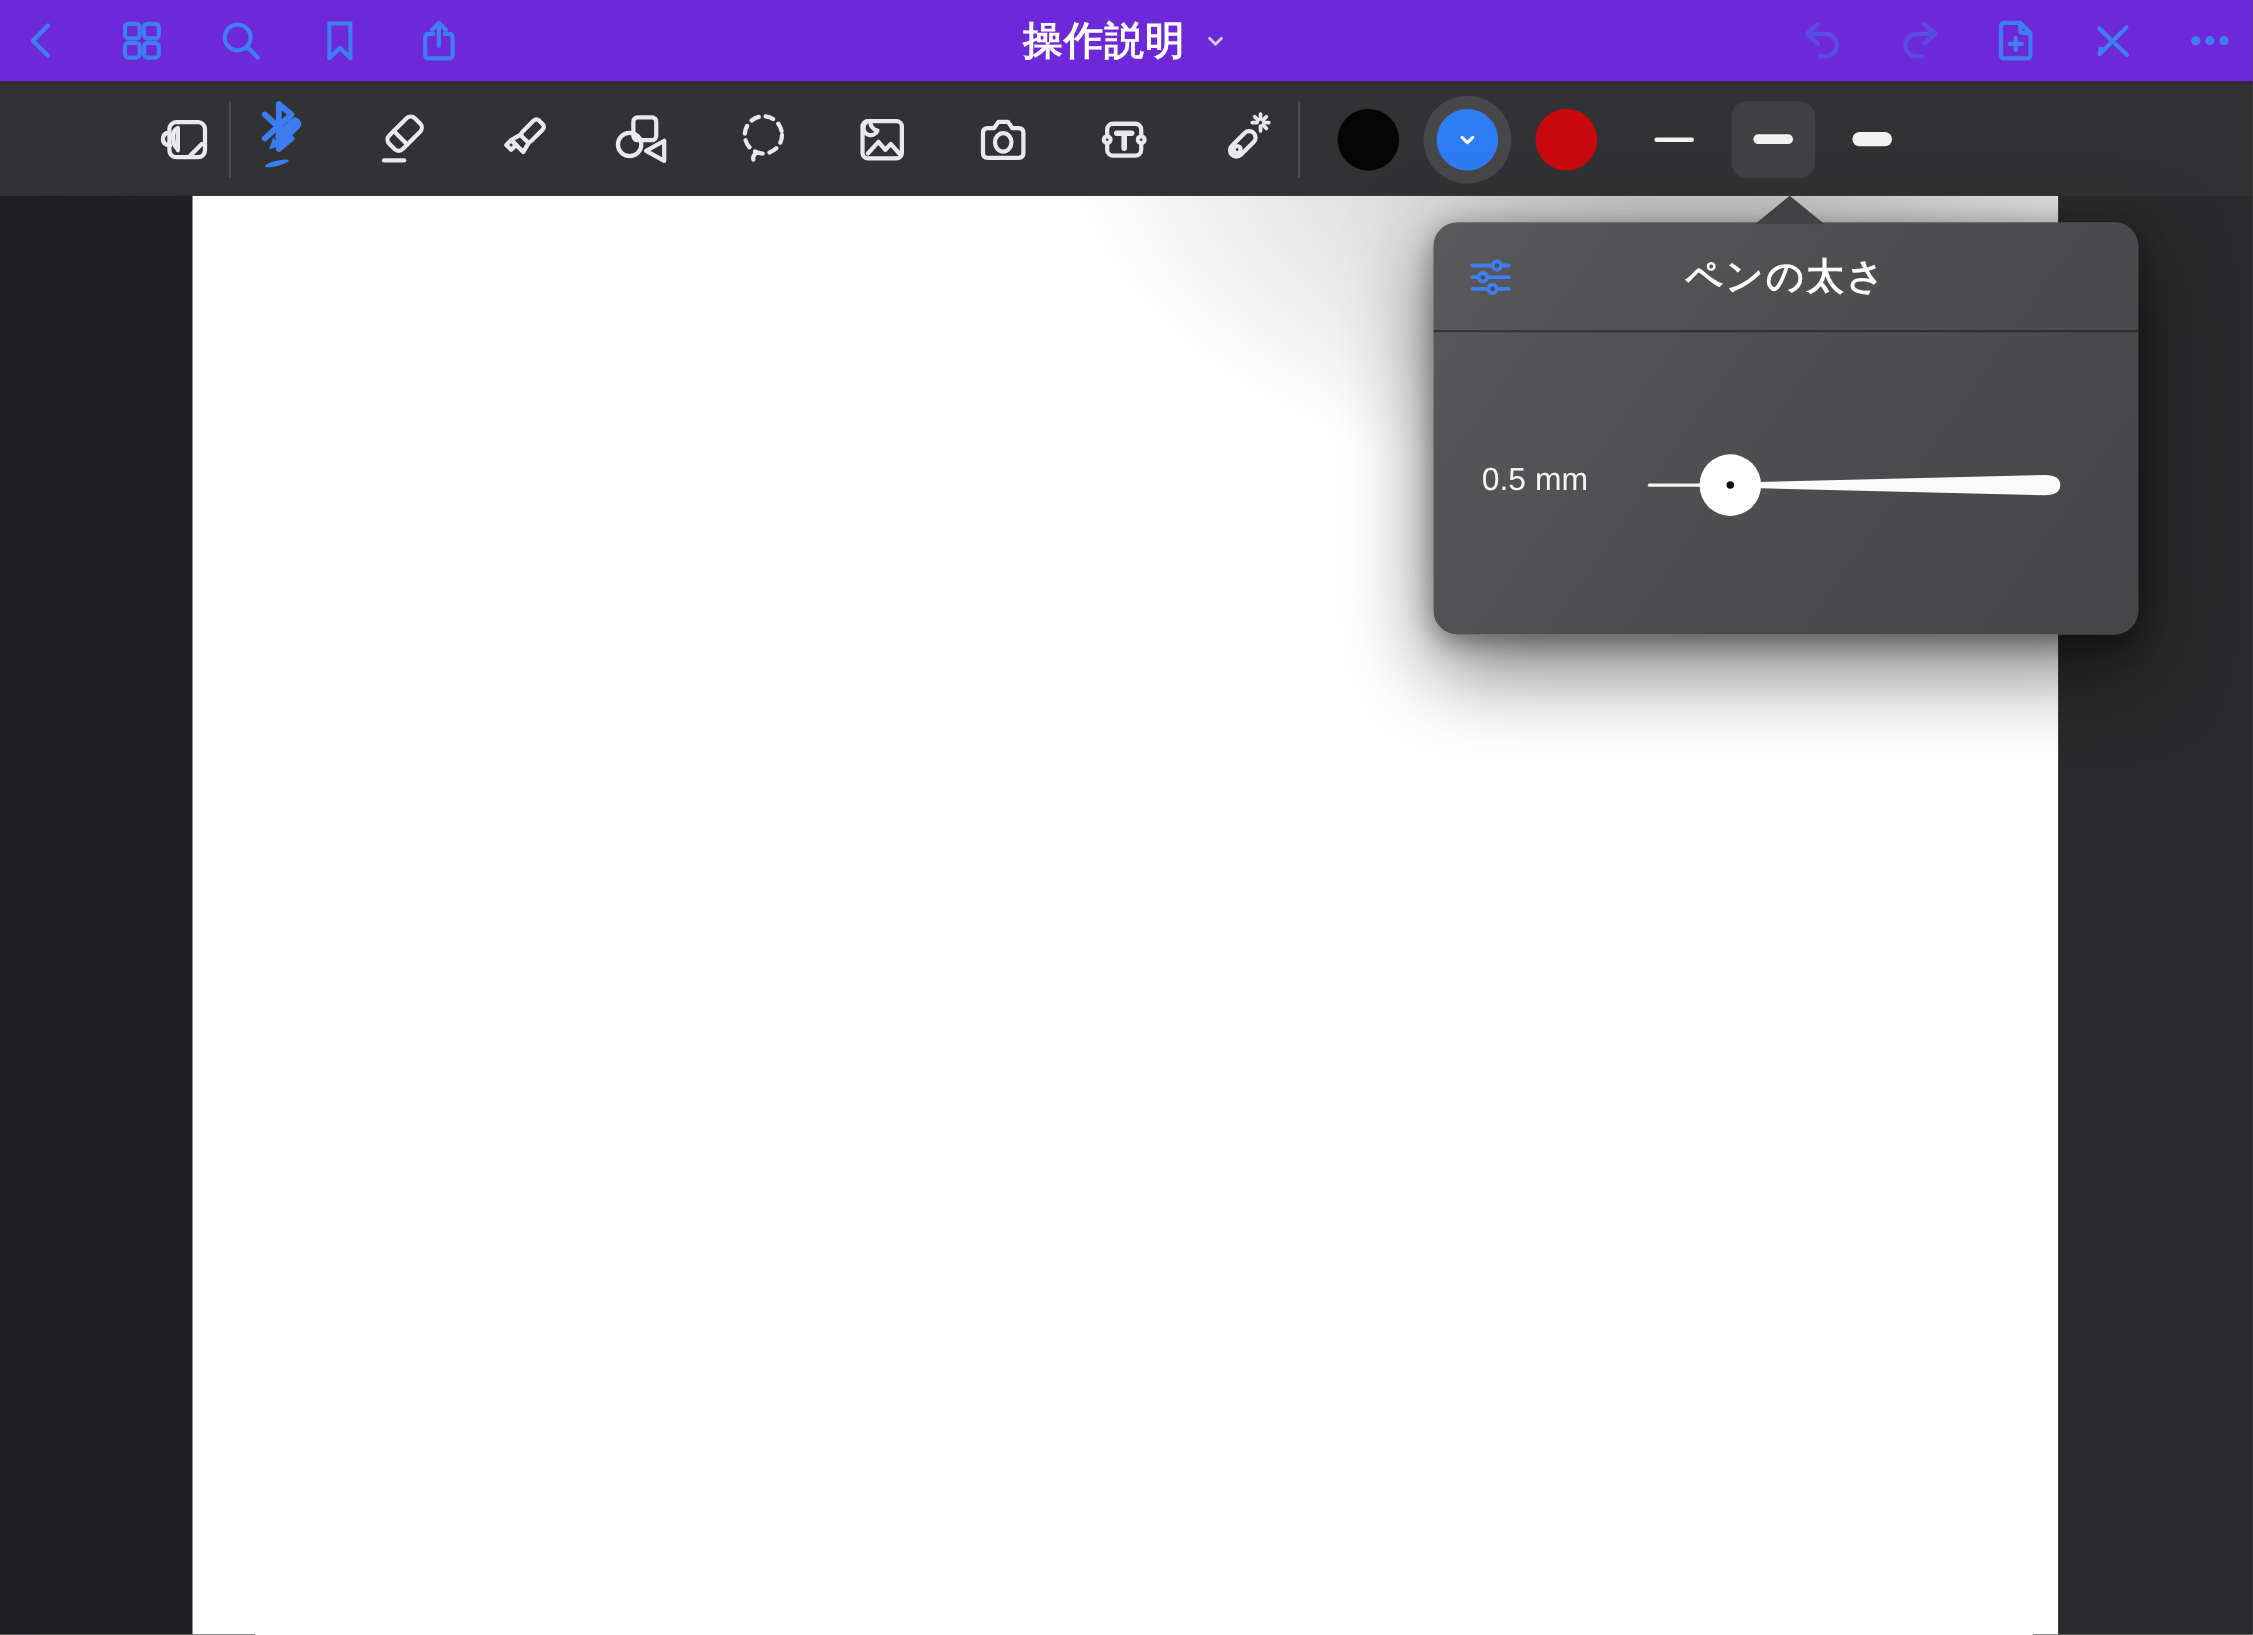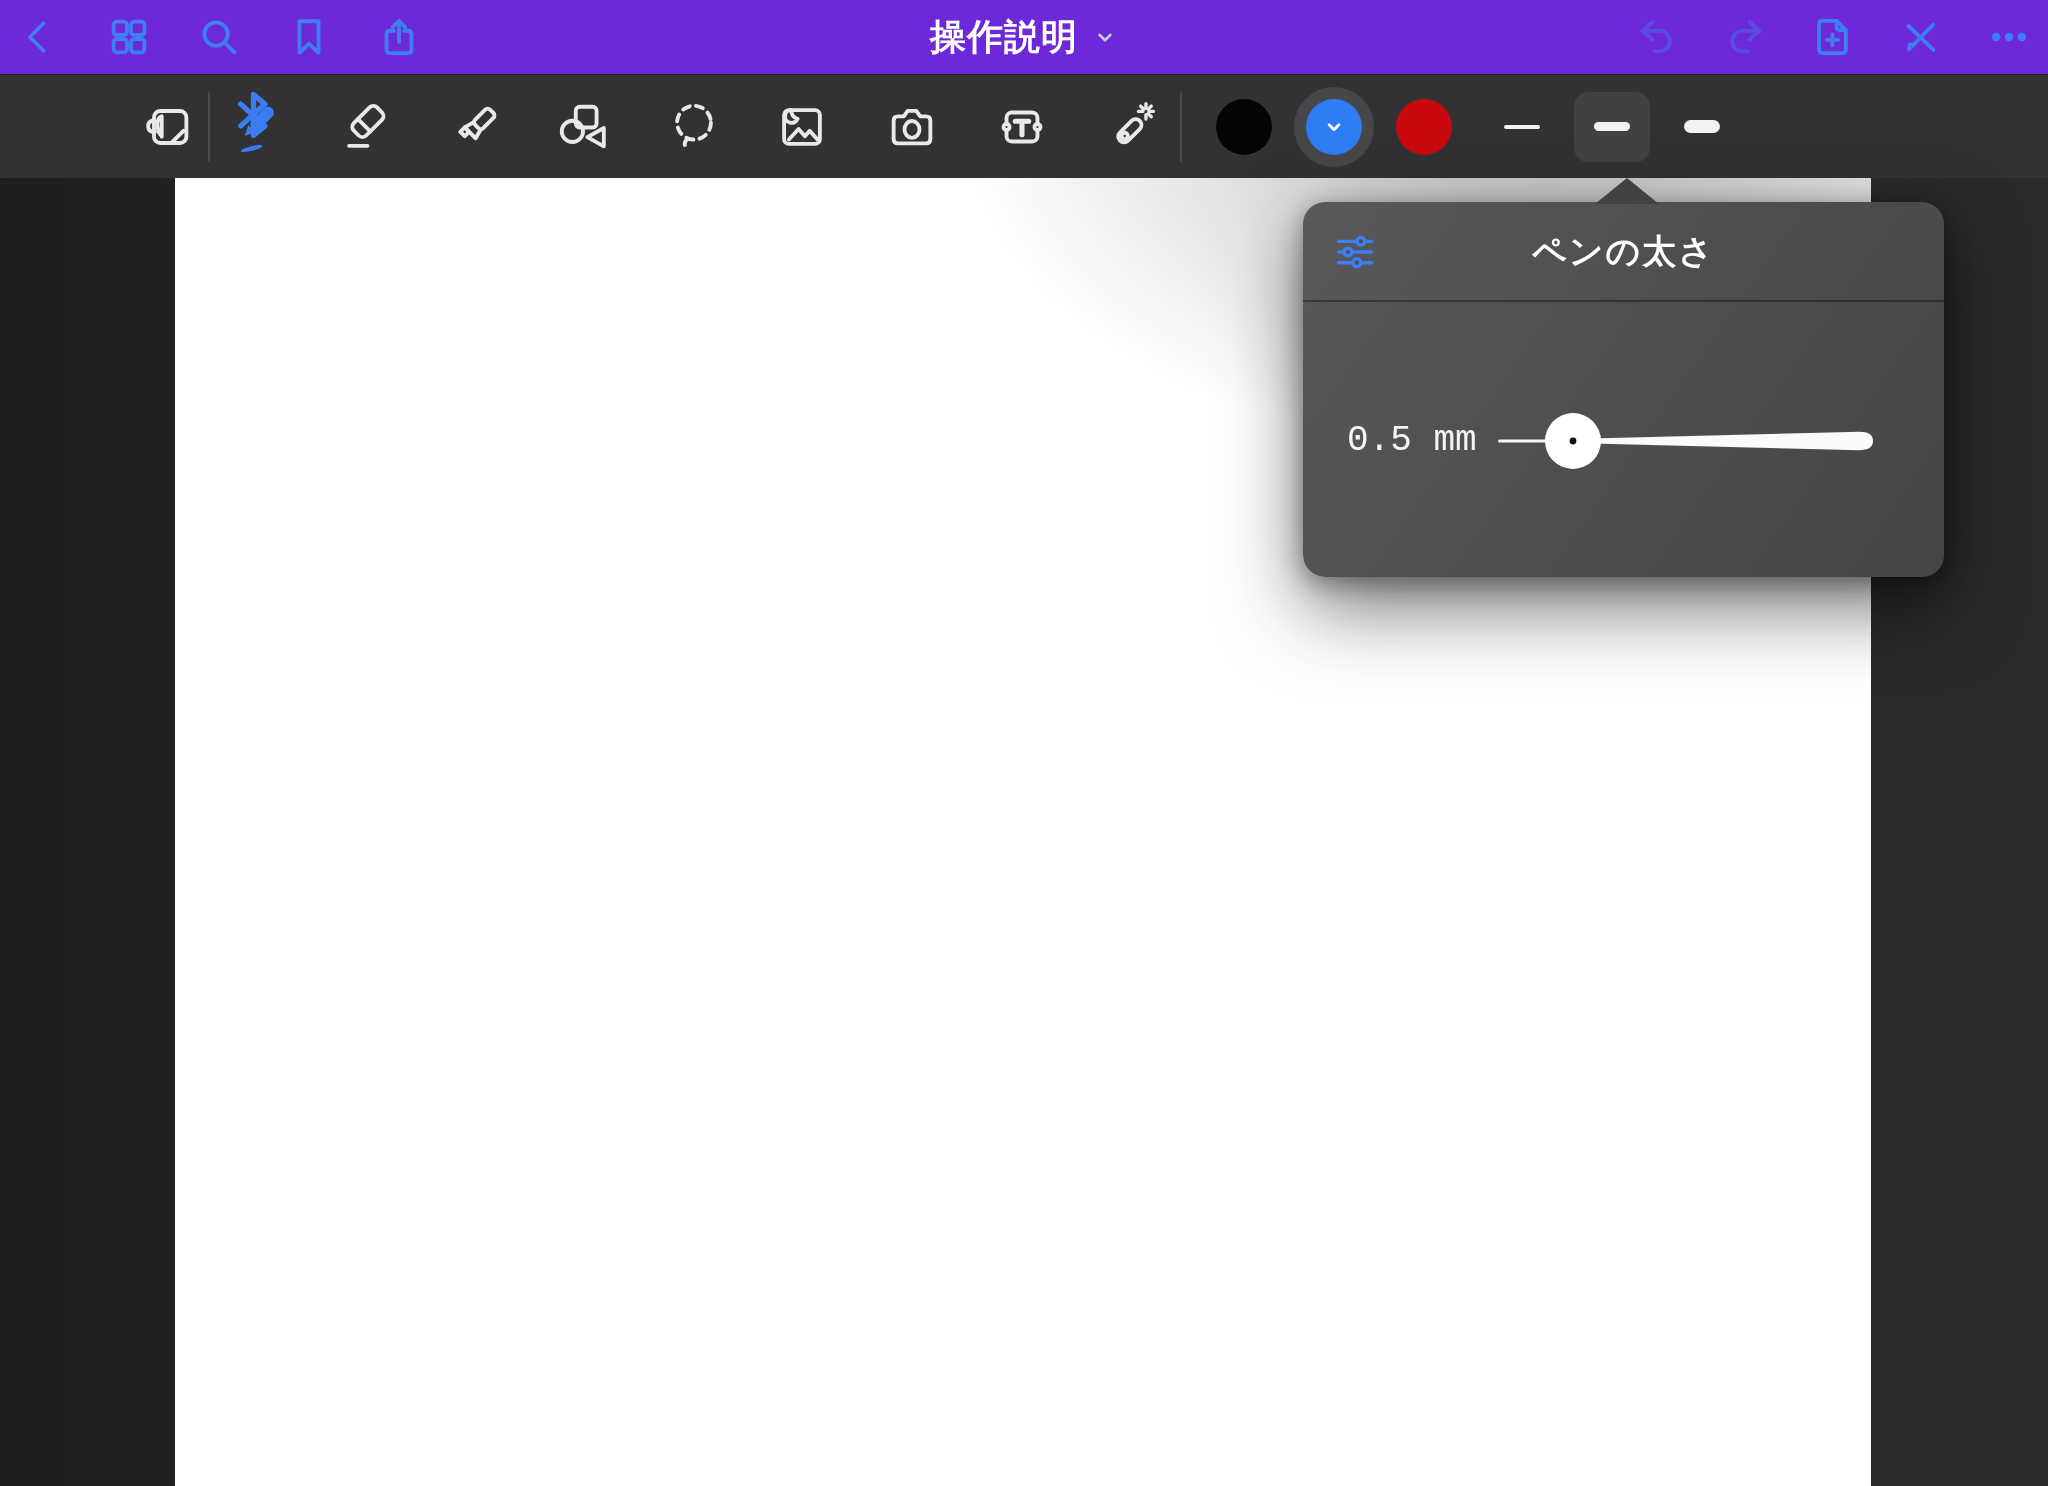--- a/index.html
+++ b/index.html
@@ -62,21 +62,21 @@
                    background:#424244; clip-path:polygon(50% 0, 100% 100%, 0 100%); z-index:51; }
   .pop-header { position:absolute; left:0; top:0; width:100%; height:100px;
                 border-bottom:2px solid rgba(30,30,32,0.55); }
   .pop-header-icon { position:absolute; left:28px; top:26px; width:48px; height:48px;
                      display:flex; align-items:center; justify-content:center; }
   .pop-header-icon svg { width:44px; height:44px; }
   .pop-title { position:absolute; left:0; right:0; top:0; height:100px;
                display:flex; align-items:center; justify-content:center;
                color:#FFFFFF; font-size:34px; font-weight:700; letter-spacing:2px;text-align:right; }
   .slider-row { position:absolute; left:0; top:100px; width:100%; height:275px; }
-  .slider-label { position:absolute; left:44px; top:118px; color:#F4F4F4; font-size:36px;font-family:Liberation Mono, monospace; }
+  .slider-label { position:absolute; left:44px; top:118px; color:#F4F4F4; font-size:29px; }
   .slider-svg { position:absolute; left:178px; top:103px; width:410px; height:72px; }
 </style>
 </head>
 <body>
 
 <div id="app">
 
   <div class="navbar">
     <div class="nav-group nav-left">
       <div class="nbtn">

